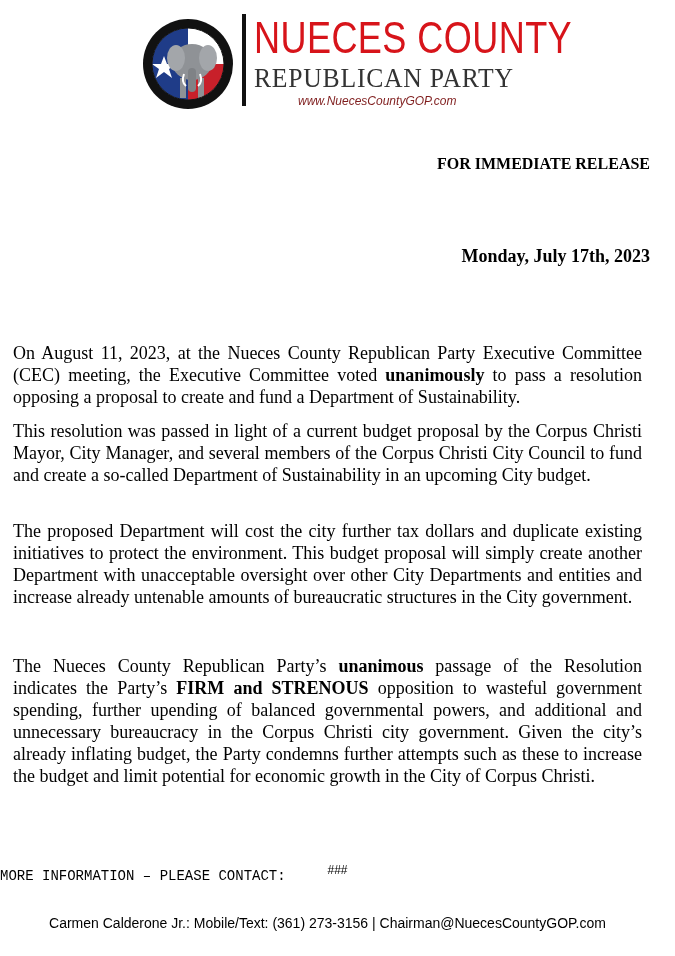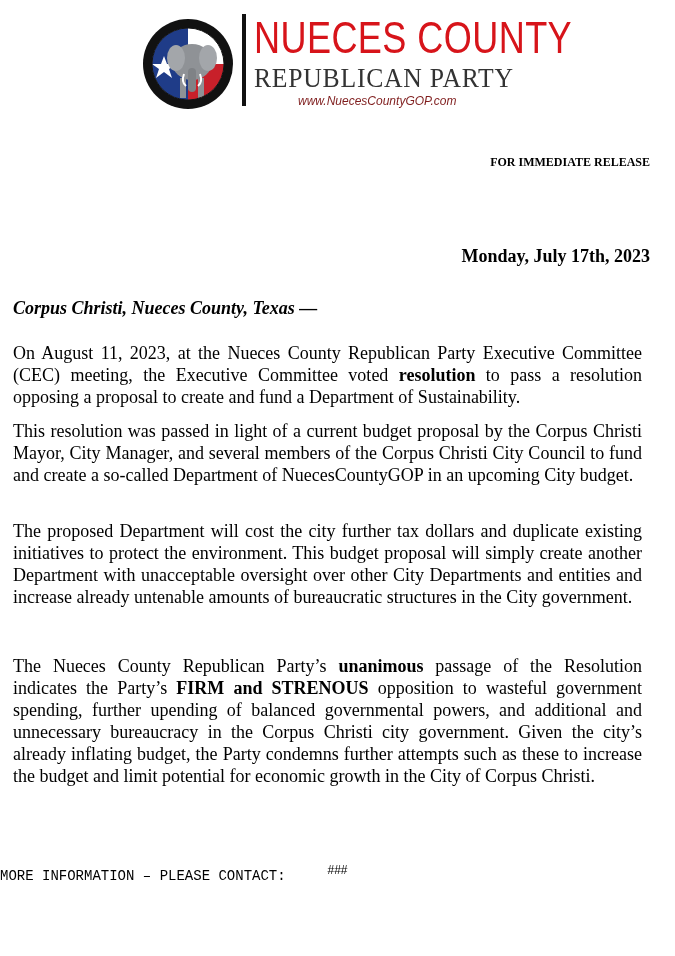--- a/index.html
+++ b/index.html
@@ -10,21 +10,21 @@
   .logo-wrap { position: absolute; left: 142px; top: 14px; width: 360px; height: 96px; }
   .seal { position: absolute; left: 0; top: 4px; width: 92px; height: 92px; }
   .divider-bar { position: absolute; left: 100px; top: 0; width: 4px; height: 92px; background: #111; }
   .brand-name { position: absolute; left: 112px; top: 2px; font-family: "Liberation Sans", sans-serif; font-weight: 400;
     font-size: 44px; line-height: 44px; color: #d7141a; letter-spacing: 0.5px; transform: scaleX(0.82); transform-origin: left top; white-space: nowrap; }
   .brand-sub { position: absolute; left: 112px; top: 50px; font-family: "Liberation Serif", serif; font-size: 27px; line-height: 28px;
     color: #333; letter-spacing: 0.8px; white-space: nowrap; transform: scaleX(0.95); transform-origin: left top; }
   .brand-url { position: absolute; left: 156px; top: 80px; font-family: "Liberation Sans", sans-serif; font-style: italic; font-size: 12px; color: #7f1d1d; white-space: nowrap; }
 
   .serif { font-family: "Liberation Serif", serif; }
-  .release { position: absolute; right: 33px; top: 155px; font-size: 12px; font-weight: bold; }
+  .release { position: absolute; right: 33px; top: 155px; font-size: 16px; font-weight: bold; }
   .date { position: absolute; right: 33px; top: 198px; font-size: 18px; font-weight: bold; margin-top: 48px; }
   .headline { position: absolute; left: 13px; top: 238px; width: 630px; font-size: 18px; font-weight: bold; line-height: 22px; }
   .dateline { position: absolute; left: 13px; top: 298px; font-size: 18px; font-weight: bold; font-style: italic; }
 
   .para { position: absolute; left: 13px; width: 629px; font-size: 18px; line-height: 22px; text-align: justify; }
   .p1 { top: 342px; }
   .p2 { top: 420px; }
   .p3 { top: 520px; }
   .p4 { top: 655px; }
 
@@ -62,30 +62,30 @@
     </svg>
     <div class="divider-bar"></div>
     <div class="brand-name">NUECES COUNTY</div>
     <div class="brand-sub">REPUBLICAN PARTY</div>
     <div class="brand-url">www.NuecesCountyGOP.com</div>
   </div>
 
   <div class="release serif">FOR IMMEDIATE RELEASE</div>
   <div class="date serif">Monday, July 17th, 2023</div>
 
-  <div class="dateline serif">Corpus Christi, Nueces County, Texas —</div>
 
   <div class="para p1 serif">
-    <span>On August 11, 2023, at the Nueces County Republican Party Executive Committee (CEC) meeting, the Executive Committee voted </span><b>resolution</b><span> to pass a resolution opposing a proposal to create and fund a Department of Sustainability.</span>
+    <span>On August 11, 2023, at the Nueces County Republican Party Executive Committee (CEC) meeting, the Executive Committee voted </span><b>unanimously</b><span> to pass a resolution opposing a proposal to create and fund a Department of Sustainability.</span>
   </div>
 
-  <div class="para p2 serif">This resolution was passed in light of a current budget proposal by the Corpus Christi Mayor, City Manager, and several members of the Corpus Christi City Council to fund and create a so-called Department of NuecesCountyGOP in an upcoming City budget.</div>
+  <div class="para p2 serif">This resolution was passed in light of a current budget proposal by the Corpus Christi Mayor, City Manager, and several members of the Corpus Christi City Council to fund and create a so-called Department of Sustainability in an upcoming City budget.</div>
 
   <div class="para p3 serif">The proposed Department will cost the city further tax dollars and duplicate existing initiatives to protect the environment.  This budget proposal will simply create another Department with unacceptable oversight over other City Departments and entities and increase already untenable amounts of bureaucratic structures in the City government.</div>
 
   <div class="para p4 serif">
     <span>The Nueces County Republican Party’s </span><b>unanimous</b><span> passage of the Resolution indicates the Party’s </span><b>FIRM and STRENOUS</b><span> opposition to wasteful government spending, further upending of balanced governmental powers, and additional and unnecessary bureaucracy in the Corpus Christi city government.  Given the city’s already inflating budget, the Party condemns further attempts such as these to increase the budget and limit potential for economic growth in the City of Corpus Christi.</span>
   </div>
 
   <div class="hash">###</div>
   <div class="contact-title">MORE INFORMATION – PLEASE CONTACT:</div>
+  <div class="contact-line">Carmen Calderone Jr.: Mobile/Text: (361) 273-3156 | Chairman@NuecesCountyGOP.com</div>
 
 </div>
 
 </body></html>

